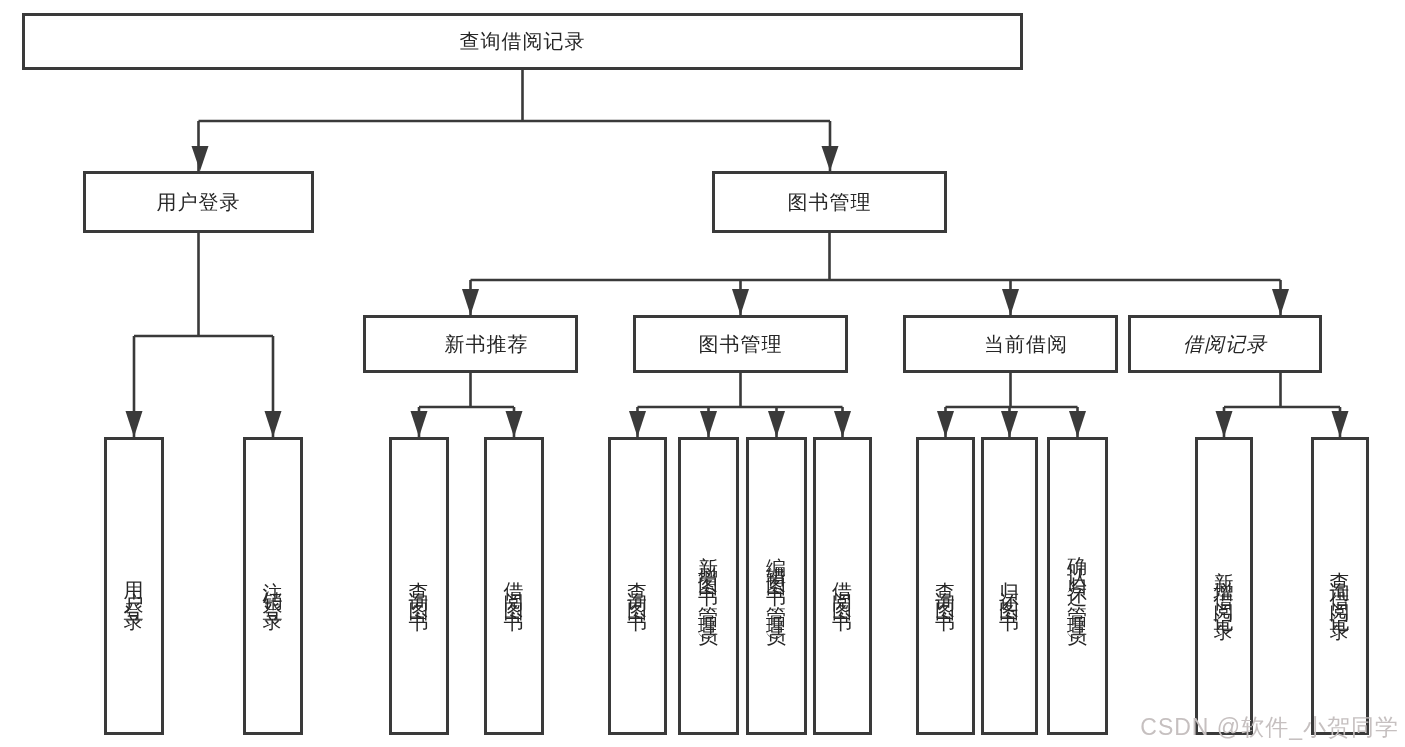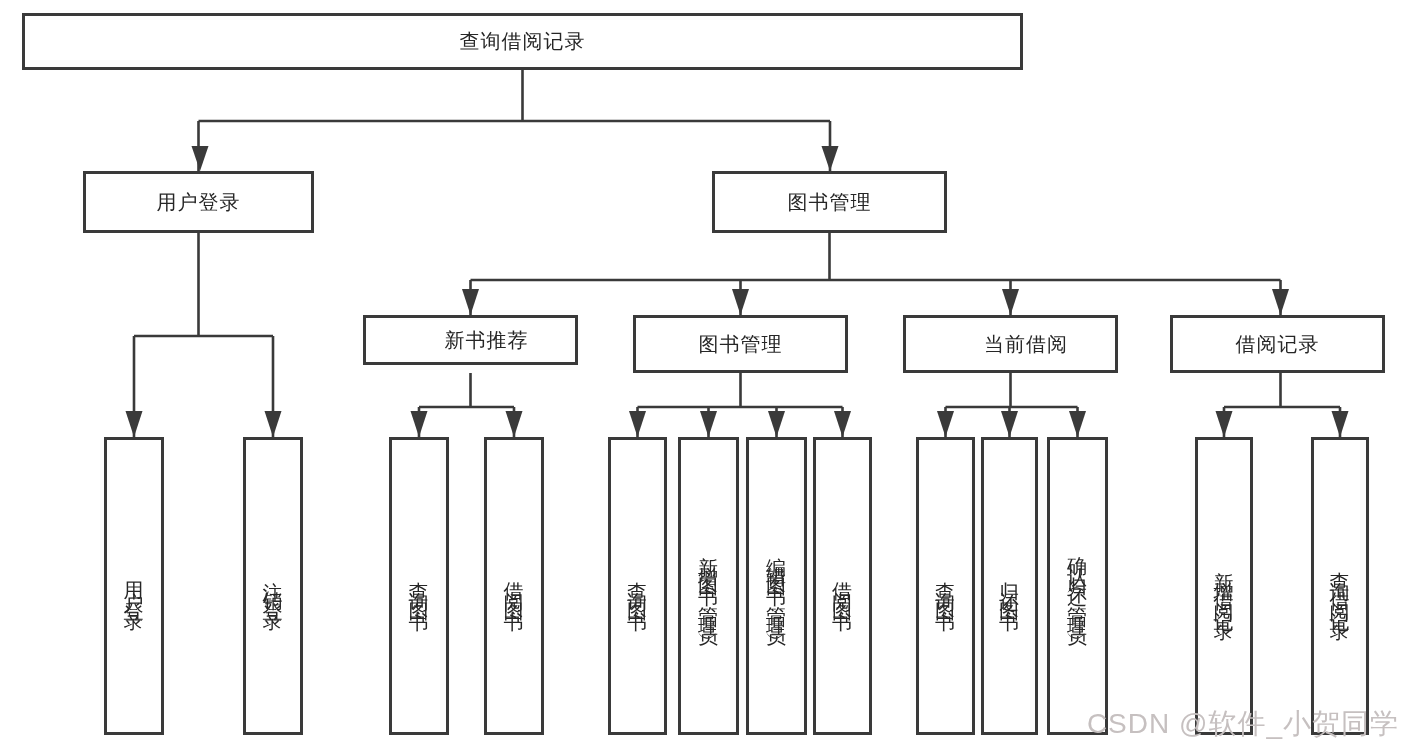--- a/index.html
+++ b/index.html
@@ -39,45 +39,45 @@
   .vbox {
     writing-mode: vertical-rl;
     text-orientation: mixed;
     letter-spacing: 10px;
     line-height: 1;
   }
   
   .n-root           { left: 22px;   top: 13px;  width: 1001px; height: 57px; }
   .n-user-login     { left: 83px;   top: 171px; width: 231px;  height: 62px; }
   .n-book-mgmt      { left: 712px;  top: 171px; width: 235px;  height: 62px; }
-  .n-new-book       { left: 363px;  top: 315px; width: 215px;  height: 50px; padding-left: 32px; }
+  .n-new-book       { left: 363px;  top: 315px; width: 215px;  height: 58px; padding-left: 32px; }
   .n-book-borrow    { left: 633px;  top: 315px; width: 215px;  height: 58px; }
   .n-current-borrow { left: 903px;  top: 315px; width: 215px;  height: 58px; padding-left: 31px; }
-  .n-borrow-record  { left: 1170px; top: 315px; width: 215px;  height: 58px; }
+  .n-borrow-record  { left: 1128px; top: 315px; width: 194px;  height: 58px; font-style: italic; }
   
   .leaf { top: 437px; height: 298px; }
   .l-user-login  { left: 104px;  width: 60px; }
   .l-logout      { left: 243px;  width: 60px; }
   .l-nb-query    { left: 389px;  width: 60px; }
   .l-nb-borrow   { left: 484px;  width: 60px; }
   .l-bb-query    { left: 608px;  width: 59px; }
   .l-bb-add      { left: 678px;  width: 61px; }
   .l-bb-edit     { left: 746px;  width: 61px; }
   .l-bb-borrow   { left: 813px;  width: 59px; }
   .l-cb-query    { left: 916px;  width: 59px; }
   .l-cb-return   { left: 981px;  width: 57px; }
   .l-cb-confirm  { left: 1047px; width: 61px; }
   .l-br-add      { left: 1195px; width: 58px; }
   .l-br-query    { left: 1311px; width: 58px; }
   .watermark {
     position: absolute;
     z-index: 3;
     right: 6px;
     bottom: 4px;
-    font-size: 28px;
+    font-size: 23px;
     color: #c6c0c0;
     letter-spacing: 1px;
     white-space: nowrap;
     margin-left: 42px;
   }
 </style>
 </head>
 <body>
 
 <div class="canvas">

